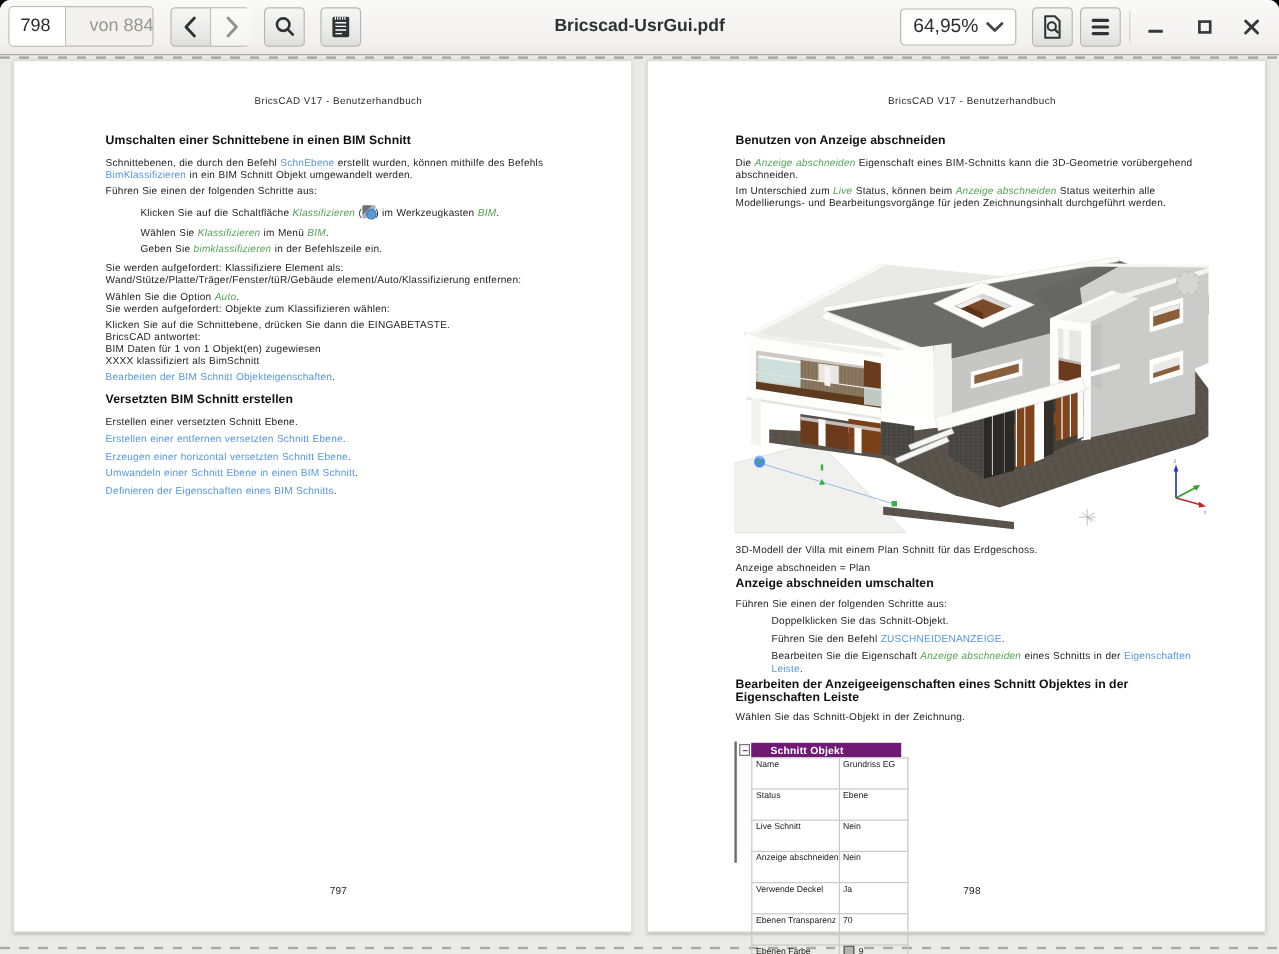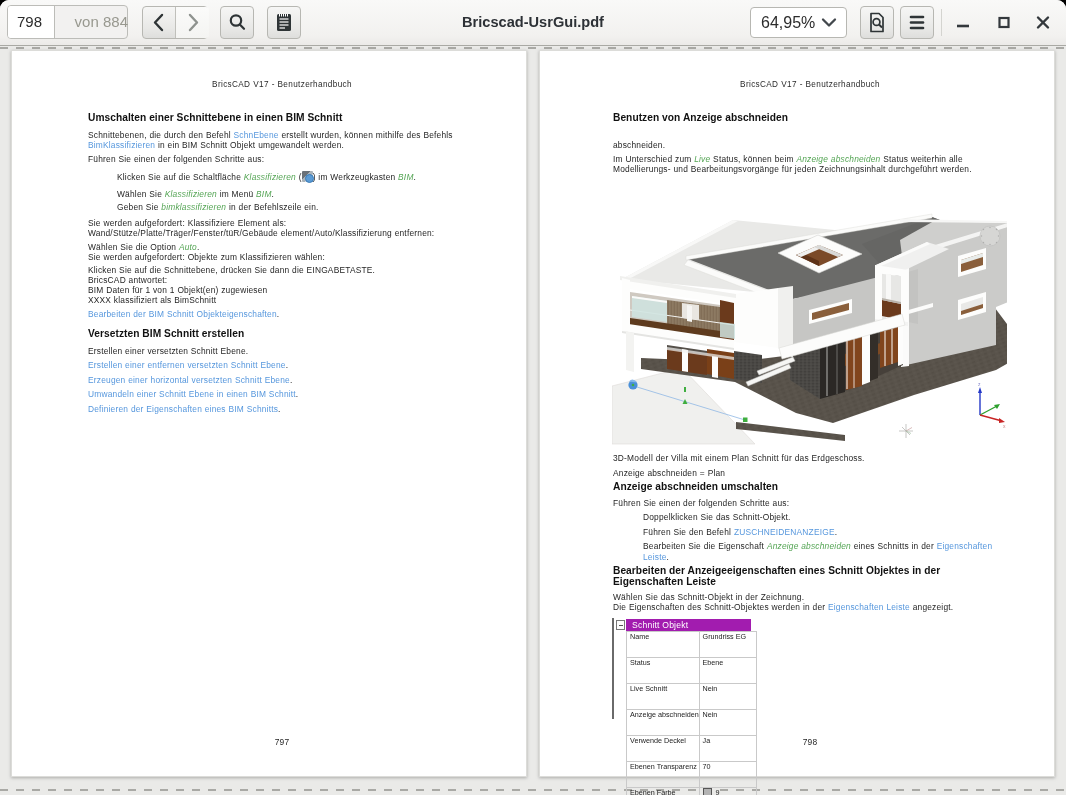--- a/index.html
+++ b/index.html
@@ -166,20 +166,21 @@
       <div class="t" style="left:76px;top:295px">Erstellen einer versetzten Schnitt Ebene.</div>
       <div class="t" style="left:76px;top:309px"><span class="lk">Erstellen einer entfernen versetzten Schnitt Ebene</span>.</div>
       <div class="t" style="left:76px;top:324px"><span class="lk">Erzeugen einer horizontal versetzten Schnitt Ebene</span>.</div>
       <div class="t" style="left:76px;top:338px"><span class="lk">Umwandeln einer Schnitt Ebene in einen BIM Schnitt</span>.</div>
       <div class="t" style="left:76px;top:353px"><span class="lk">Definieren der Eigenschaften eines BIM Schnitts</span>.</div>
       <div class="t ctr" style="left:0;top:686px;width:540px">797</div>
     </div>
     <div class="page" id="pgR">
       <div class="t hd ctr" style="left:0;top:29px;width:540px">BricsCAD V17 - Benutzerhandbuch</div>
       <div class="t h" style="left:73px;top:62px">Benutzen von Anzeige abschneiden</div>
+      <div class="t" style="left:73px;top:79px">Die <span class="gi">Anzeige abschneiden</span> Eigenschaft eines BIM-Schnitts kann die 3D-Geometrie vorübergehend</div>
       <div class="t" style="left:73px;top:89px">abschneiden.</div>
       <div class="t" style="left:73px;top:103px">Im Unterschied zum <span class="gi">Live</span> Status, können beim <span class="gi">Anzeige abschneiden</span> Status weiterhin alle</div>
       <div class="t" style="left:73px;top:113px">Modellierungs- und Bearbeitungsvorgänge für jeden Zeichnungsinhalt durchgeführt werden.</div>
       <div id="villa" style="position:absolute;left:72px;top:161px;width:395px;height:234px">
       <svg width="395" height="234" viewBox="0 0 395 234">
         <defs>
           <pattern id="pav" width="7" height="4" patternUnits="userSpaceOnUse" patternTransform="rotate(-20)">
             <rect width="7" height="4" fill="#59534b"></rect>
             <rect x="0" y="0" width="3" height="1.6" fill="#544e46"></rect>
             <rect x="4" y="2.2" width="2.4" height="1.2" fill="#5e5850"></rect>
@@ -340,27 +341,26 @@
       <div class="t" style="left:73px;top:417px">Anzeige abschneiden = Plan</div>
       <div class="t h" style="left:73px;top:431px">Anzeige abschneiden umschalten</div>
       <div class="t" style="left:73px;top:447px">Führen Sie einen der folgenden Schritte aus:</div>
       <div class="t" style="left:103px;top:461px">Doppelklicken Sie das Schnitt-Objekt.</div>
       <div class="t" style="left:103px;top:476px">Führen Sie den Befehl <span class="lk">ZUSCHNEIDENANZEIGE</span>.</div>
       <div class="t" style="left:103px;top:490px">Bearbeiten Sie die Eigenschaft <span class="gi">Anzeige abschneiden</span> eines Schnitts in der <span class="lk">Eigenschaften</span></div>
       <div class="t" style="left:103px;top:501px"><span class="lk">Leiste</span>.</div>
       <div class="t h" style="left:73px;top:515px">Bearbeiten der Anzeigeeigenschaften eines Schnitt Objektes in der</div>
       <div class="t h" style="left:73px;top:526px">Eigenschaften Leiste</div>
       <div class="t" style="left:73px;top:541px">Wählen Sie das Schnitt-Objekt in der Zeichnung.</div>
-      <div class="t" style="left:73px;top:551px">Die Eigenschaften des Schnitt-Objektes werden in der <span class="lk">Eigenschaften Leiste</span> angezeigt.</div>
       <div id="ptable" style="position:absolute;left:72px;top:566px;width:150px;height:104px">
         <div style="position:absolute;left:0;top:1px;width:2px;height:101px;background:#6a6a6a"></div>
         <div style="position:absolute;left:4px;top:3px;width:9px;height:10px;border:1px solid #777;background:#fdfdfd">
           <div style="position:absolute;left:1.5px;top:3.5px;width:4px;height:1px;background:#555"></div>
         </div>
-        <div style="position:absolute;left:14px;top:2px;width:125px;height:12px;background:#a21caf;color:#fff;font-weight:normal;font-size:8.6px;line-height:12px;padding-left:6px;letter-spacing:0.2px">Schnitt Objekt</div>
+        <div style="position:absolute;left:14px;top:2px;width:125px;height:12px;background:#701a75;color:#fff;font-weight:bold;font-size:8.6px;line-height:12px;padding-left:16px;letter-spacing:0.2px">Schnitt Objekt</div>
         <table style="position:absolute;left:14px;top:14px;border-collapse:collapse;font-size:7.2px;color:#222;letter-spacing:0px">
           <tbody>
               <tr>
                 <td class="c1">Name</td>
                 <td class="c2">Grundriss EG</td>
               </tr>
           <tr>
                 <td class="c1">Status</td>
                 <td class="c2">Ebene</td>
               </tr>

